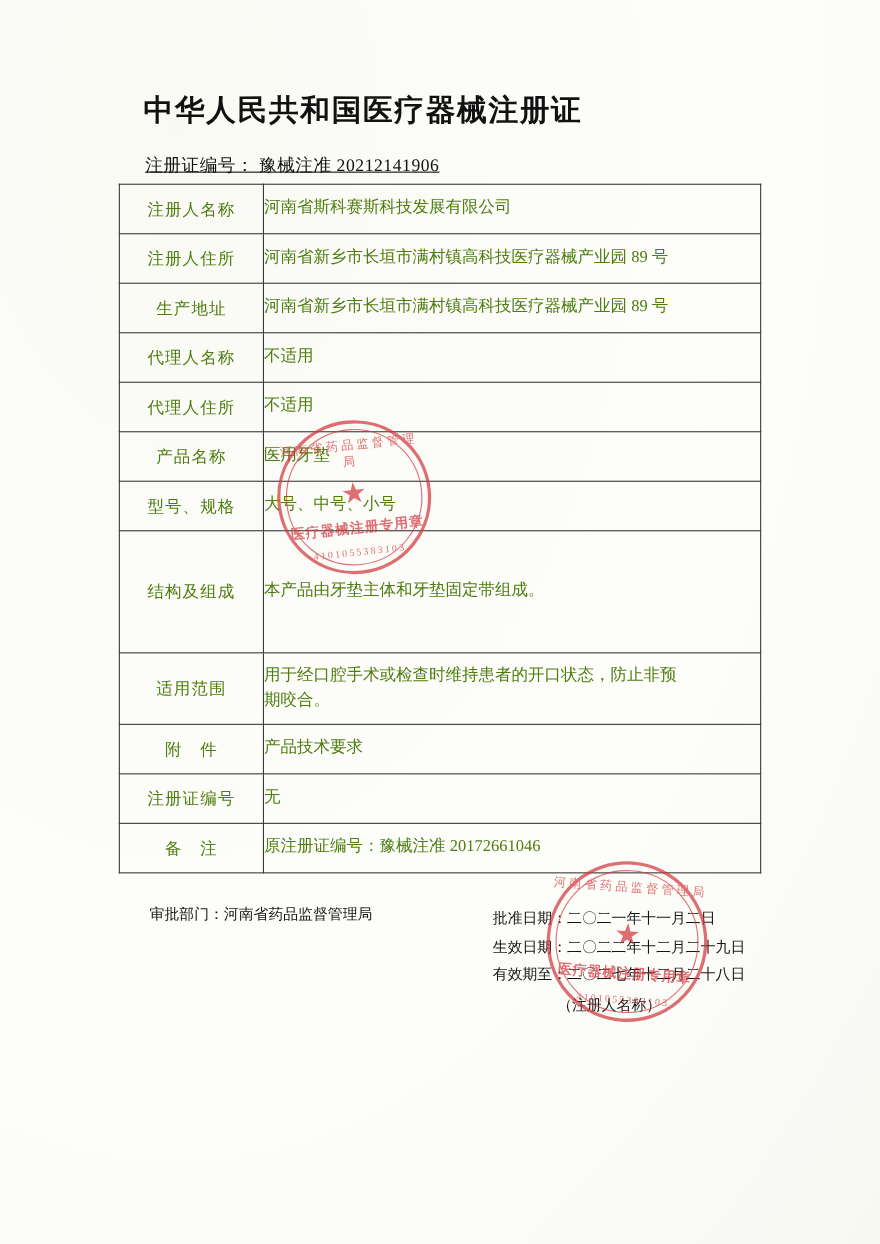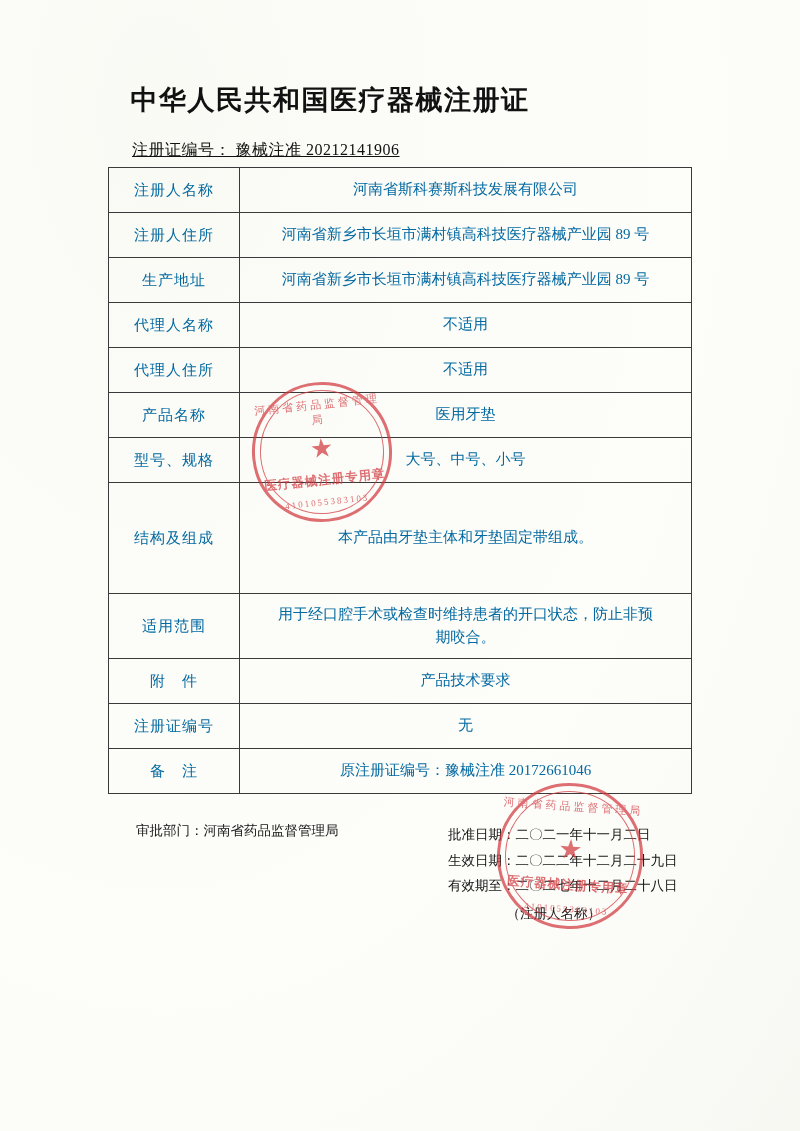--- a/index.html
+++ b/index.html
@@ -53,36 +53,35 @@
     position: absolute;
     top: 167px;
     left: 108px;
     width: 584px;
     border-collapse: collapse;
     table-layout: fixed;
   }
   table.cert td {
     border: 1px solid #3a3a3a;
     font-size: 15px;
-    color: #0369a1;
+    color: #4d7c0f;
     padding: 0;
     vertical-align: middle;
   }
   td.label {
     width: 130px;
     text-align: center;
     letter-spacing: 1px;
     font-size: 15px;
     height: 44px;
   }
   td.value {
     padding-left: 10px;
     font-size: 15px;
     line-height: 1.55;
-    text-align: center;
   }
   tr.tall td { height: 110px; }
   tr.mid td { height: 64px; }
   .value-lines {
     display: block;
   }
   .footer {
     position: absolute;
     left: 0;
     top: 822px;

